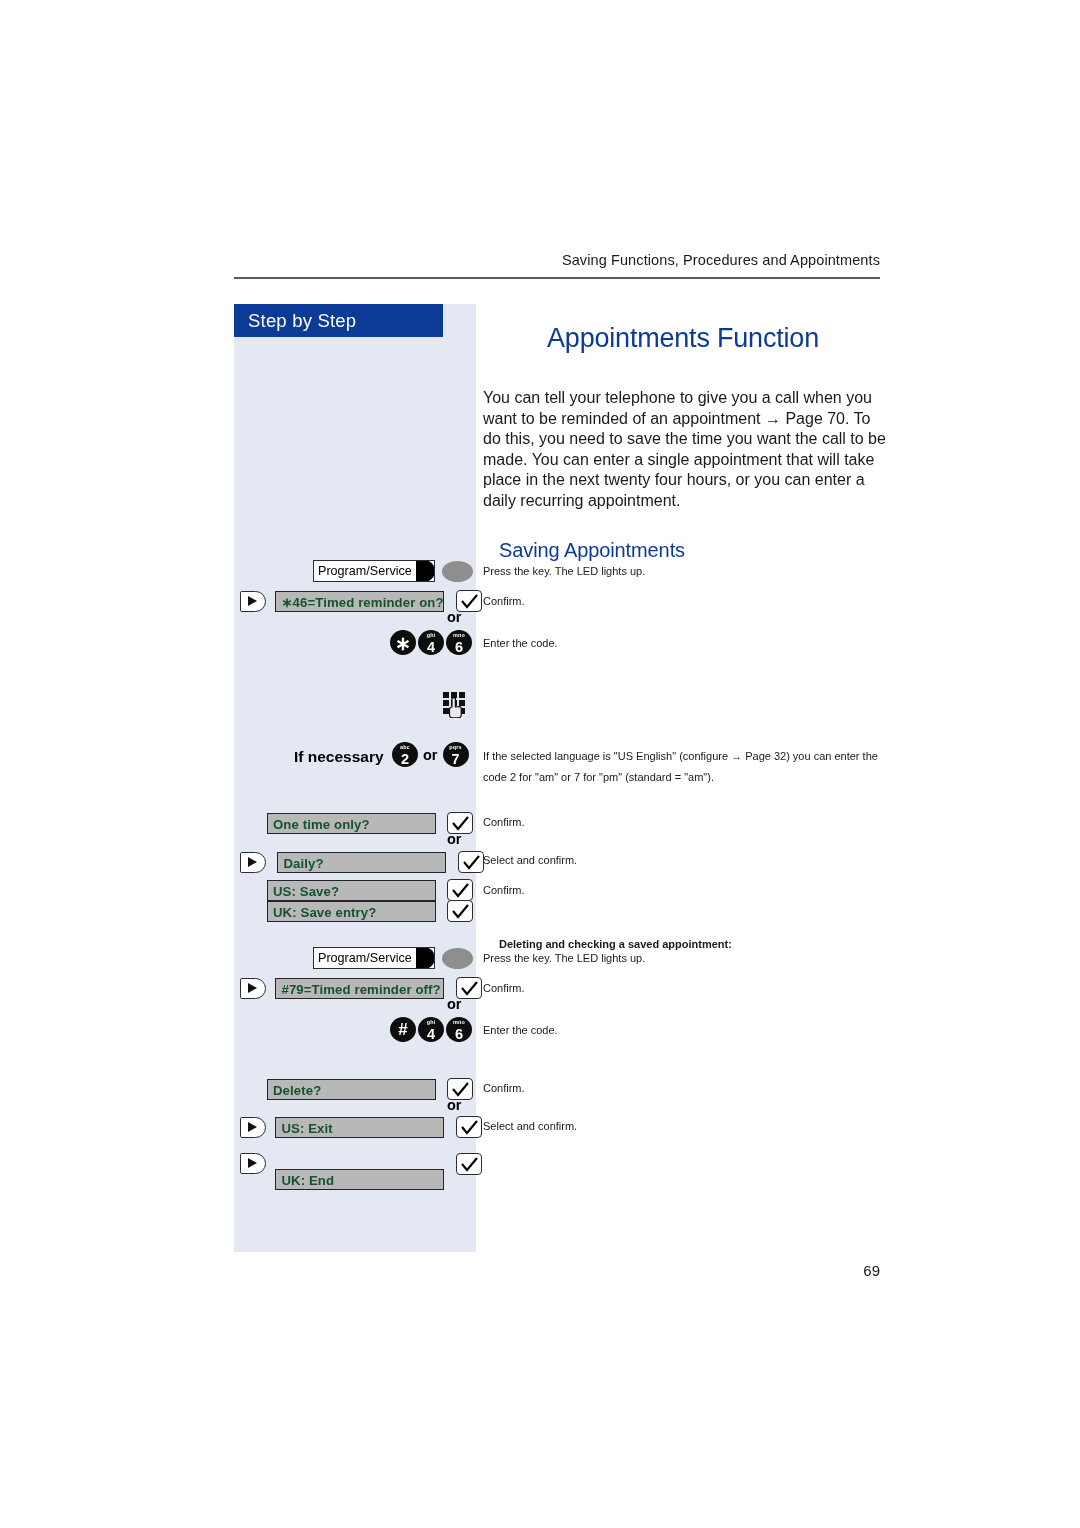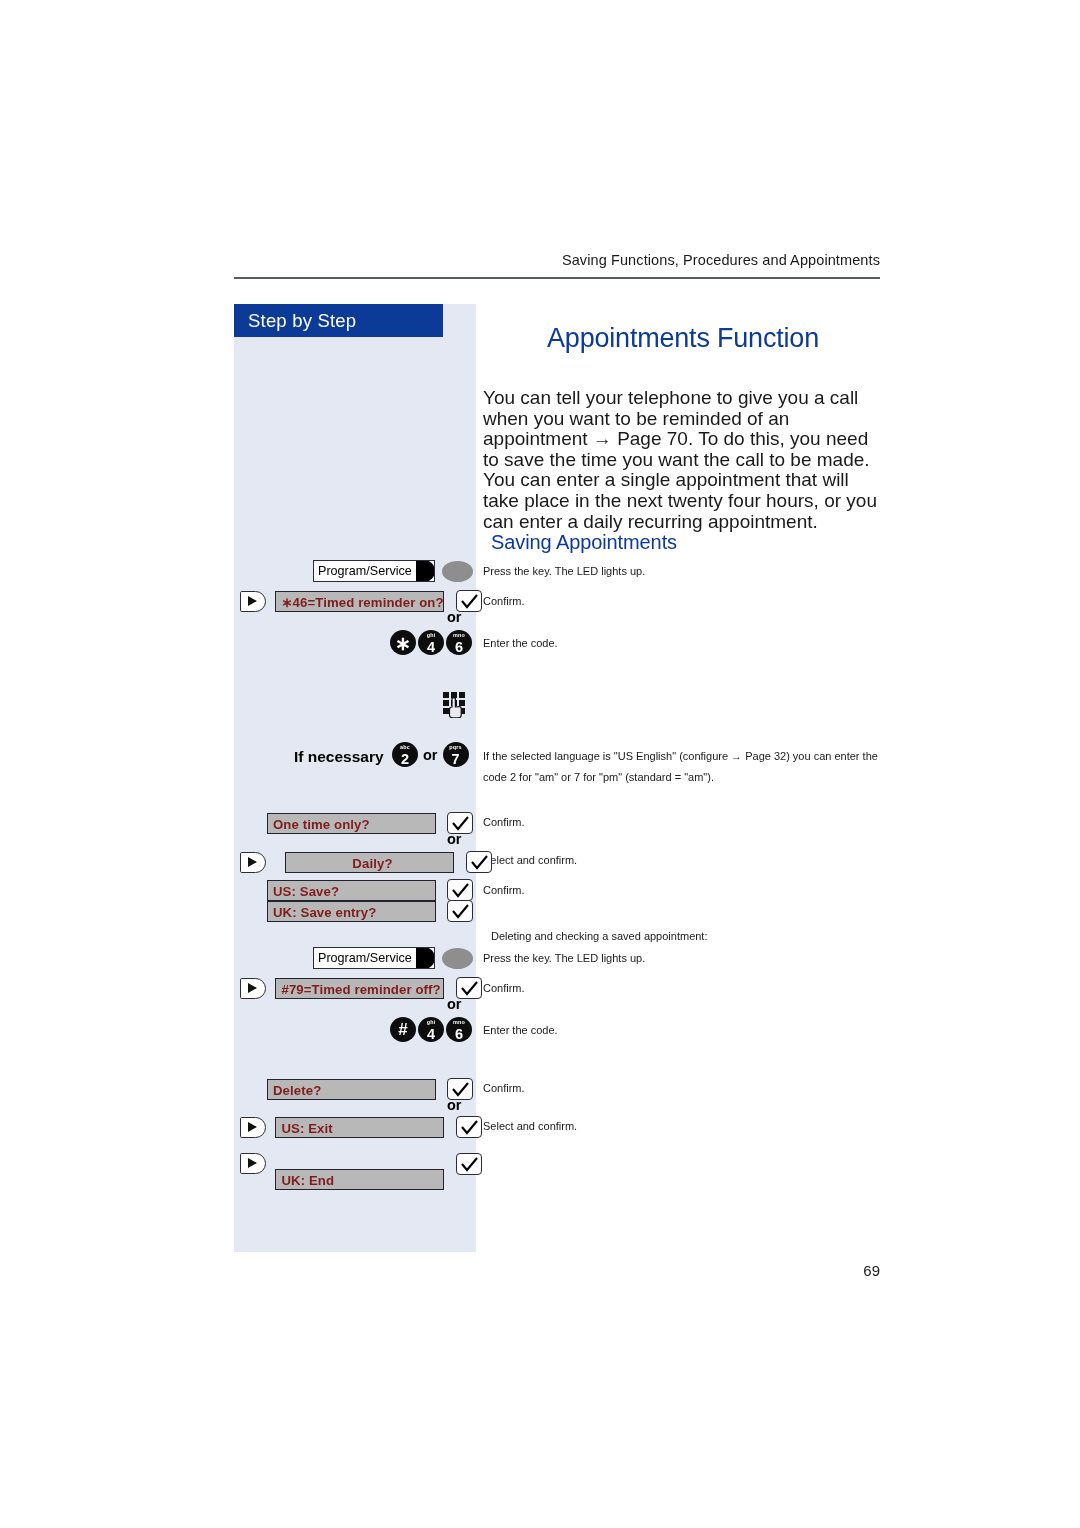--- a/index.html
+++ b/index.html
@@ -70,34 +70,34 @@
     font-size: 27px;
     color: #0c3a97;
     font-weight: normal;
     margin: 0;
     letter-spacing: -0.2px;
   }
   h2.subtitle {
     font-size: 20px;
     color: #0c3a97;
     font-weight: normal;
-    margin: 8px;
+    margin: 16px;
     letter-spacing: -0.1px;
   }
   p.body {
-    font-size: 19px;
+    font-size: 16px;
     line-height: 20.6px;
     margin: 0;
     color: #1a1a1a;
   }
   .blue-bold {
     font-size: 15.2px;
-    font-weight: normal;
+    font-weight: bold;
     color: #0c3a97;
-    margin: 8px;
+    margin: 16px;
   }
 
   
   .rt { position: absolute; left: 483px; font-size: 11px; line-height: 20.6px; color:#1a1a1a; }
 
   
   .row { position: absolute; }
 
   
   .nav-key {
@@ -124,21 +124,21 @@
   .prompt {
     display: inline-block;
     vertical-align: middle;
     background: #b8b8b8;
     border: 1.7px solid #23232e;
     height: 21px;
     line-height: 21px;
     box-sizing: border-box;
     font-size: 13.2px;
     font-weight: bold;
-    color: #7f1d1d;
+    color: #14532d;
     padding-left: 5px;
     letter-spacing: 0.1px;
     white-space: nowrap;
     overflow: hidden;
   }
   .prompt.w-narrow { width: 169px; }
   .prompt.w-wide   { width: 169px; }
 
   
   .ok-key {
@@ -341,21 +341,21 @@
     <span class="ok-key" style="margin-left:7px;">
       <svg width="19" height="17" viewBox="0 0 19 17">
           <polyline points="2,8 7,14 17,2" fill="none" stroke="#000" stroke-width="2.1"></polyline>
         </svg>
     </span>
   </div>
   <div class="or" style="left:447px; top:831px;">or</div>
 
   <div class="row" style="left:240px; top:851px;">
     <span class="nav-key"></span>
-    <span class="prompt w-wide" style="margin-left:15px;text-align:center;">Daily?</span>
+    <span class="prompt w-wide" style="margin-left:7px;">Daily?</span>
     <span class="ok-key" style="margin-left:7px;">
       <svg width="19" height="17" viewBox="0 0 19 17">
           <polyline points="2,8 7,14 17,2" fill="none" stroke="#000" stroke-width="2.1"></polyline>
         </svg>
     </span>
   </div>
 
   <div class="row" style="left:267px; top:879px;">
     <span class="prompt w-wide">US: Save?</span>
     <span class="ok-key" style="margin-left:7px;">

